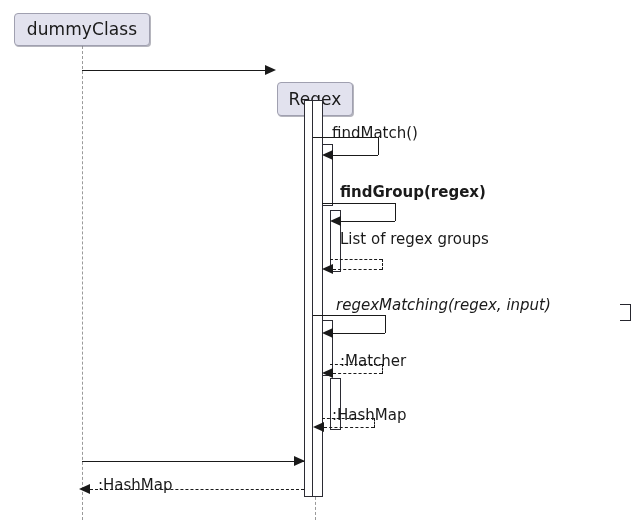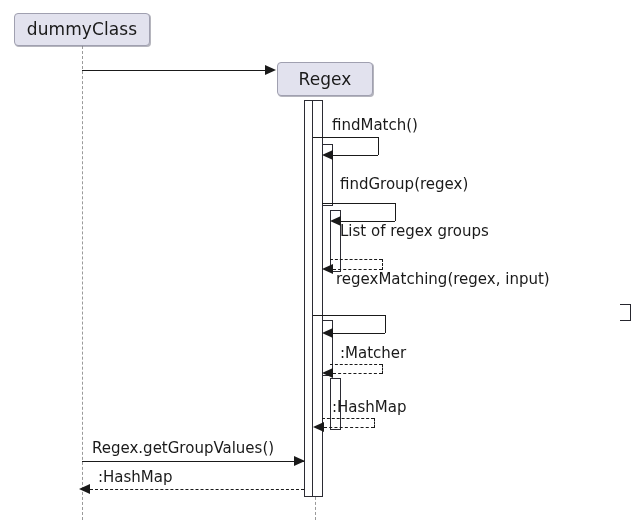--- a/index.html
+++ b/index.html
@@ -87,20 +87,21 @@
     border-bottom: 5px solid transparent;
     border-left: 11px solid #1a1a1a;
   }
 
   .msg-label {
     position: absolute;
     font-size: 15px;
     line-height: 1;
     color: #1a1a1a;
     white-space: nowrap;
+    margin-top: 8px;
   }
 
   
   .edge-fragment {
     position: absolute;
     box-sizing: border-box;
     border: 1px solid #26262e;
     border-left: none;
     background: transparent;
   }
@@ -110,72 +111,71 @@
 
 <div id="canvas">
 
   <div class="lifeline" style="left:82px; top:46px; height:474px;"></div>
   <div class="lifeline" style="left:315px; top:100px; height:420px;"></div>
 
   <div class="participant" style="left:14px; top:13px; width:136px; height:33px;">
     <span class="plabel">dummyClass</span>
   </div>
 
-  <div class="participant" style="left:277px; top:62px; width:96px; height:34px;">
+  <div class="participant" style="left:277px; top:82px; width:76px; height:34px;">
     <span class="plabel">Regex</span>
   </div>
 
   <div class="activation" style="left:304px; top:100px; width:9px; height:397px;"></div>
   <div class="activation" style="left:312px; top:100px; width:11px; height:397px;"></div>
 
   <div class="activation" style="left:322px; top:144px; width:11px; height:62px;"></div>
   <div class="activation" style="left:330px; top:210px; width:11px; height:62px;"></div>
   <div class="activation" style="left:322px; top:320px; width:11px; height:56px;"></div>
   <div class="activation" style="left:330px; top:378px; width:11px; height:52px;"></div>
 
   <div class="msg-line" style="left:82px; top:70px; width:183px;"></div>
   <div class="arrow-right" style="left:265px; top:65px;"></div>
 
   <div class="msg-label" style="left:332px; top:118px;">findMatch()</div>
   <div class="msg-line" style="left:313px; top:137px; width:65px;"></div>
   <div class="vline" style="left:378px; top:137px; height:18px;"></div>
   <div class="msg-line" style="left:333px; top:155px; width:45px;"></div>
   <div class="arrow-left" style="left:322px; top:150px;"></div>
 
-  <div class="msg-label" style="left:340px; top:177px;">findGroup(regex)</div>
+  <div class="msg-label" style="left:340px; top:177px;font-weight:bold;">findGroup(regex)</div>
   <div class="msg-line" style="left:322px; top:203px; width:73px;"></div>
   <div class="vline" style="left:395px; top:203px; height:18px;"></div>
   <div class="msg-line" style="left:341px; top:221px; width:54px;"></div>
   <div class="arrow-left" style="left:330px; top:216px;"></div>
 
   <div class="msg-label" style="left:340px; top:224px;">List of regex groups</div>
   <div class="msg-line dashed" style="left:330px; top:259px; width:52px;"></div>
   <div class="vline dashed" style="left:382px; top:259px; height:11px;"></div>
   <div class="msg-line dashed" style="left:333px; top:269px; width:49px;"></div>
   <div class="arrow-left" style="left:322px; top:264px;"></div>
 
-  <div class="msg-label" style="left:336px; top:272px;">regexMatching(regex, input)</div>
+  <div class="msg-label" style="left:336px; top:290px;font-style:italic;">regexMatching(regex, input)</div>
   <div class="msg-line" style="left:313px; top:315px; width:72px;"></div>
   <div class="vline" style="left:385px; top:315px; height:18px;"></div>
   <div class="msg-line" style="left:333px; top:333px; width:52px;"></div>
   <div class="arrow-left" style="left:322px; top:328px;"></div>
 
   <div class="msg-label" style="left:340px; top:346px;text-align:right;">:Matcher</div>
   <div class="msg-line dashed" style="left:330px; top:364px; width:52px;"></div>
   <div class="vline dashed" style="left:382px; top:364px; height:10px;"></div>
   <div class="msg-line dashed" style="left:333px; top:373px; width:49px;"></div>
   <div class="arrow-left" style="left:322px; top:368px;"></div>
 
   <div class="msg-label" style="left:332px; top:400px;">:HashMap</div>
   <div class="msg-line dashed" style="left:322px; top:418px; width:52px;"></div>
   <div class="vline dashed" style="left:374px; top:418px; height:10px;"></div>
   <div class="msg-line dashed" style="left:324px; top:427px; width:50px;"></div>
   <div class="arrow-left" style="left:313px; top:422px;"></div>
 
-  <div class="msg-label" style="left:92px; top:441px;">Regex.getGroupValues()</div>
   <div class="msg-line" style="left:82px; top:461px; width:222px;"></div>
   <div class="arrow-right" style="left:294px; top:456px;"></div>
 
   <div class="msg-label" style="left:98px; top:470px;">:HashMap</div>
   <div class="msg-line dashed" style="left:90px; top:489px; width:214px;"></div>
   <div class="arrow-left" style="left:79px; top:484px;"></div>
 
   <div class="edge-fragment" style="left:620px; top:304px; width:11px; height:17px;"></div>
 
 </div>

